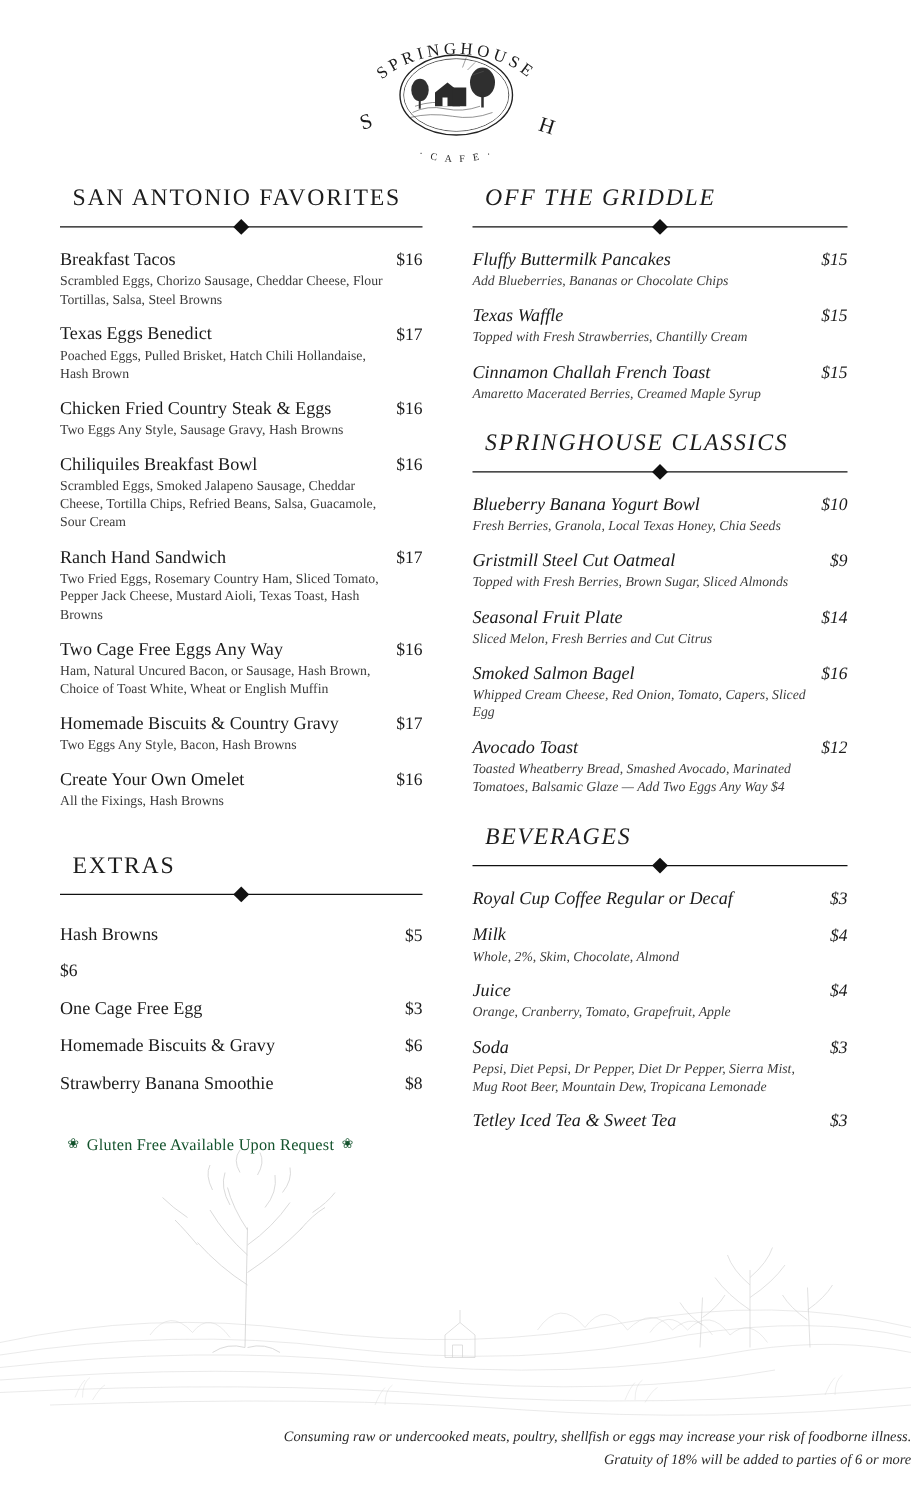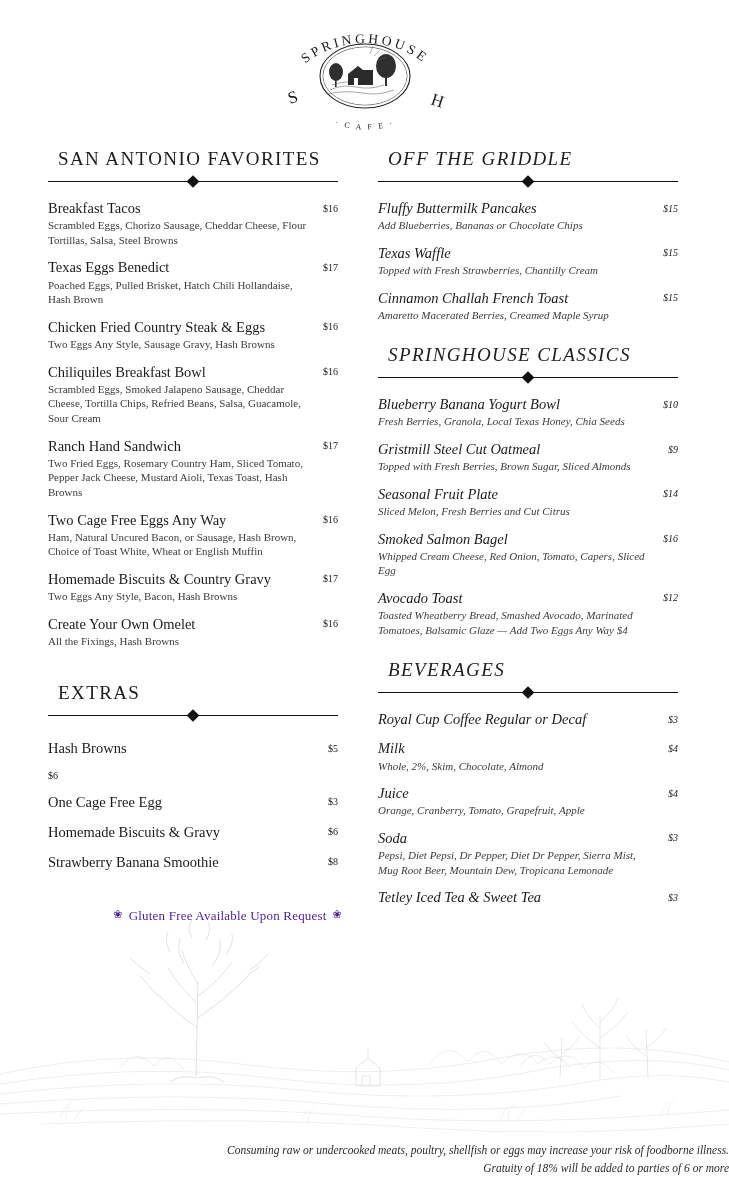--- a/index.html
+++ b/index.html
@@ -72,30 +72,30 @@
     top: 0px;
     width: 9px; height: 9px;
     background: #111;
     transform: translateX(-50%) rotate(45deg);
   }
 
   
   .item { margin-bottom: 11px; }
   .item-head {
     display: flex;
-    align-items: center;
+    align-items: flex-end;
     justify-content: space-between;
   }
   .item-name {
     font-size: 14.5px;
     line-height: 1.25;
     padding-right: 8px;
   }
   .item-price {
-    font-size: 10px;
+    font-size: 14px;
     white-space: nowrap;
   }
   .item-desc {
     font-size: 11px;
     line-height: 1.33;
     color: #3b3b3b;
     margin-top: 1px;
     padding-right: 26px;
   }
 
@@ -103,23 +103,23 @@
   .extras .item { margin-bottom: 0; }
   .extras .item-head { padding: 6px 0; }
   .extras .item-name { font-size: 14.5px; }
 
   
   .gf-note {
     position: absolute;
     left: 48px;
     top: 908px;
     width: 300px;
-    text-align: right;
+    text-align: left;
     font-size: 13px;
-    color: #4c1d95;
+    color: #14532d;
     letter-spacing: .2px;
   }
   .gf-note .star { font-size: 11px; padding: 0 6px; vertical-align: 2px; }
 
   
   .scene {
     position: absolute;
     left: 0;
     bottom: 62px;
     width: 729px;

